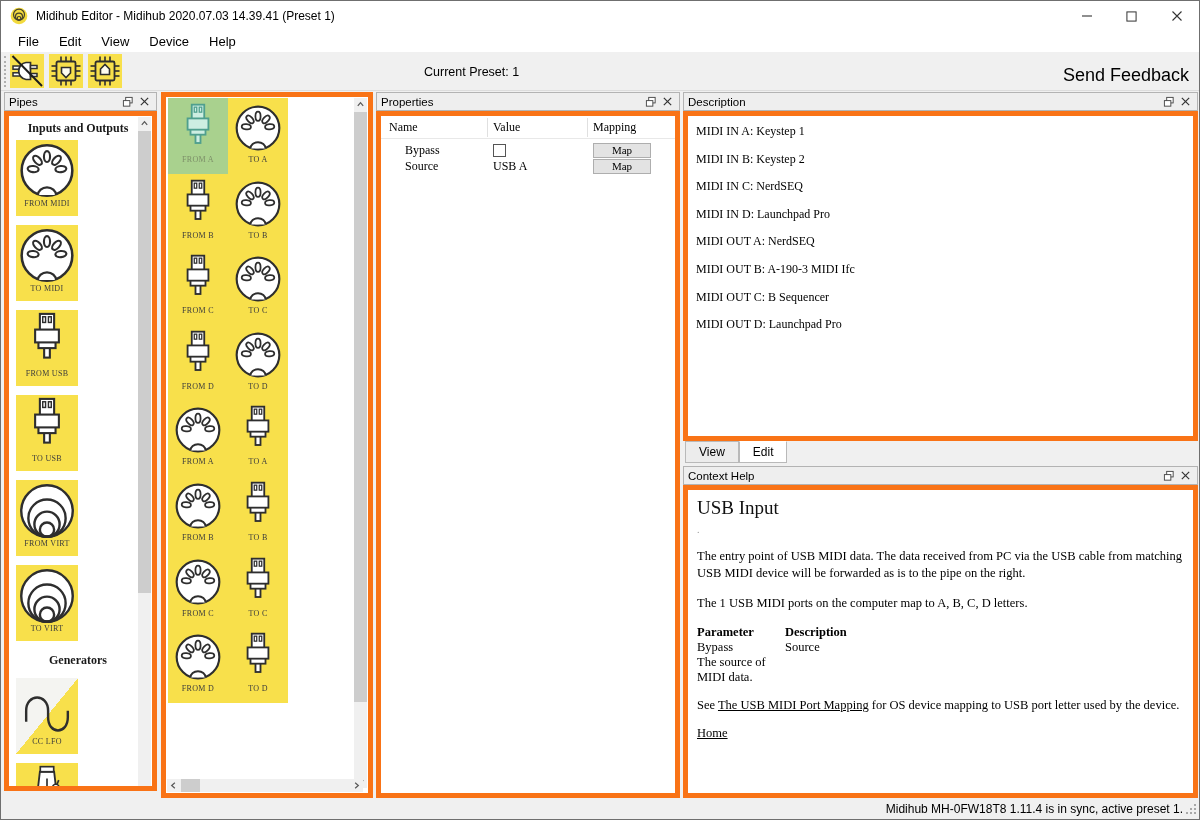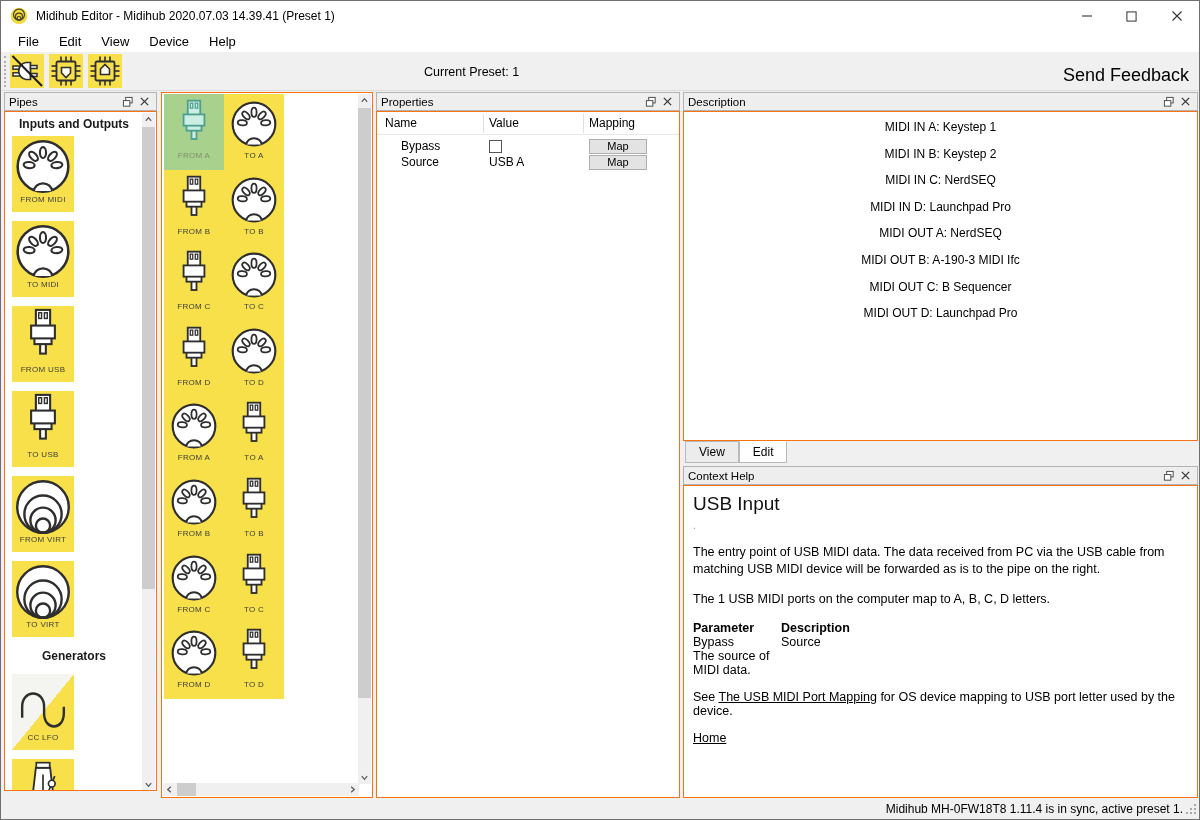--- a/index.html
+++ b/index.html
@@ -23,21 +23,21 @@
   .tb-handle { position:absolute; left:3px; top:4px; height:31px; width:0; border-left:2px dotted #b0b0b0; }
   .tb-btn { position:absolute; top:2px; width:34px; height:34px; background:#f8e04b; }
   .tb-btn svg { width:100%; height:100%; display:block; }
   .current-preset { position:absolute; left:423px; top:13px; font-size:12.5px; }
   .send-feedback { position:absolute; right:10px; top:13px; font-size:18px; }
 
   
   .dock-header { position:absolute; height:19px; background:#eeeeee; border:1px solid #b3b3b3; display:flex; align-items:center; padding:0 4px; font-size:11.5px; }
   .dock-header .spacer { flex:1; }
   .dock-btn { width:15px; height:15px; display:flex; align-items:center; justify-content:center; margin-left:2px; }
-  .dock-content { position:absolute; background:#fff; border:1px solid #f97316; overflow:hidden; }
+  .dock-content { position:absolute; background:#fff; border:5px solid #f97316; overflow:hidden;font-family:Liberation Serif, serif; }
 
   
   .section-label { text-align:center; font-size:12px; font-weight:bold; color:#1a1a1a; height:20px; line-height:20px; }
   .tile { width:62px; height:76px; background:#f8e04b; margin:0 0 9px 7px; display:flex; flex-direction:column; align-items:center; }
   .tile .iconbox { margin-top:2px; width:58px; height:57px; display:flex; align-items:center; justify-content:center; }
   .tile .iconbox svg { width:100%; height:100%; }
   .tile .tlabel { font-size:8px; color:#3c3c3c; letter-spacing:.3px; }
   .tile.split { background:linear-gradient(to bottom right, #f4f4f1 50%, #f8e04b 50%); }
 
   
@@ -59,21 +59,21 @@
   .prop-col-h { position:absolute; top:4px; font-size:12px; }
   .prop-sep-v { position:absolute; top:2px; height:19px; width:0; border-left:1px solid #e0e0e0; }
   .prop-sep-h { position:absolute; left:0; right:0; top:22px; border-top:1px solid #e8e8e8; }
   .prop-name { position:absolute; font-size:12px; }
   .prop-value { position:absolute; font-size:12px; }
   .prop-check { position:absolute; width:13px; height:13px; border:1px solid #555; background:#fff; }
   .map-btn { position:absolute; width:58px; height:15px; background:#e3e3e3; border:1px solid #aeaeae; font-size:11px; text-align:center; line-height:13px; }
 
   
   .desc-body { padding:8px 8px 0 8px; }
-  .desc-line { font-size:12px; margin-bottom:12.6px;text-align:center; }
+  .desc-line { font-size:12px; margin-bottom:12.6px; }
   .tabbar { position:absolute; display:flex; }
   .tab { height:22px; padding:0 13px; font-size:12px; line-height:21px; background:#ececec; border:1px solid #b9b9b9; }
   .tab.active { background:#fff; border-top-color:#fff; }
 
   
   .ctx-body { padding:7px 9px 0 9px; }
   .ctx-heading { font-size:19px; color:#111; }
   .ctx-dot { font-size:10px; color:#999; margin-top:5px; }
   .ctx-para { font-size:12.5px; line-height:17px; margin-top:13px; max-width:492px; }
   .ctx-table { display:grid; grid-template-columns:88px 1fr; margin-top:13px; font-size:12.5px; }

